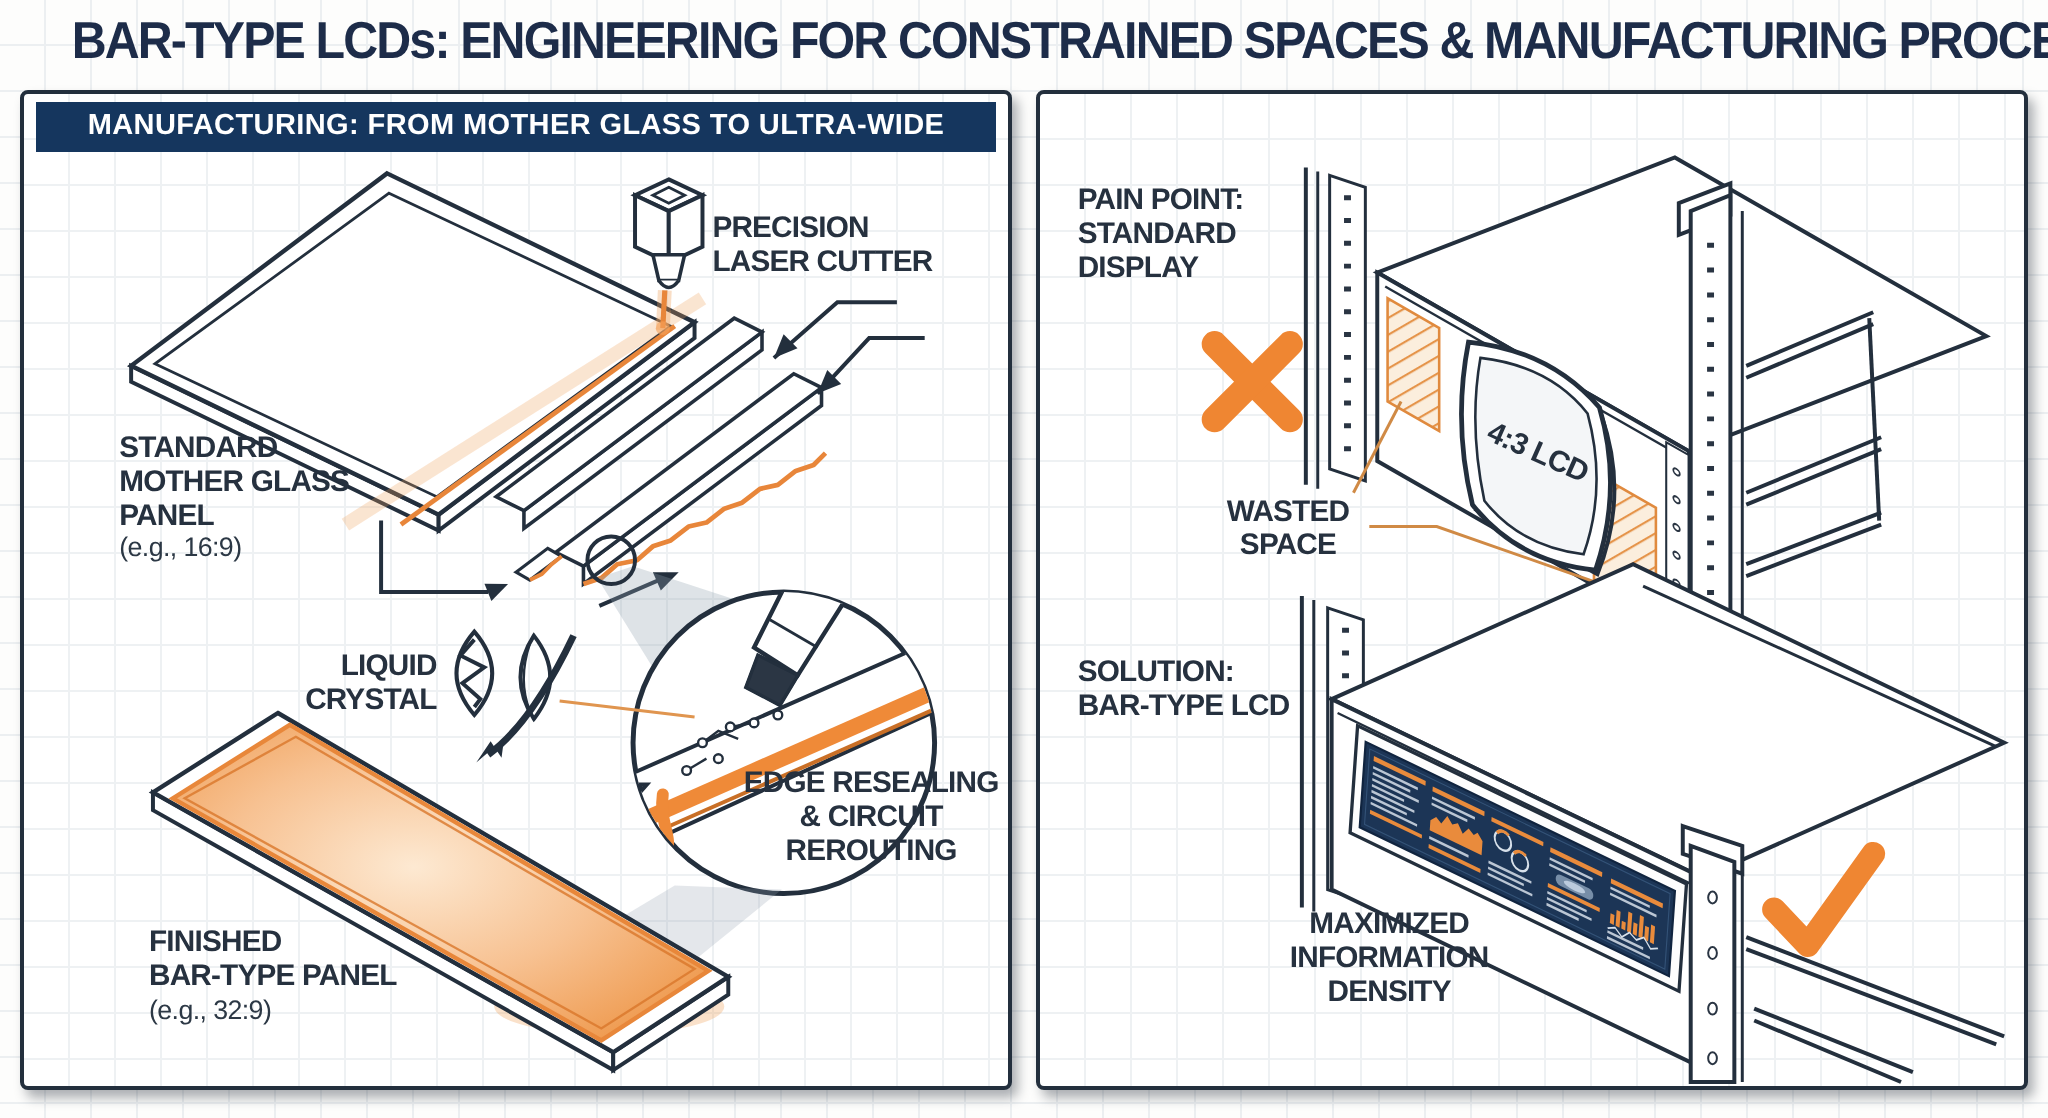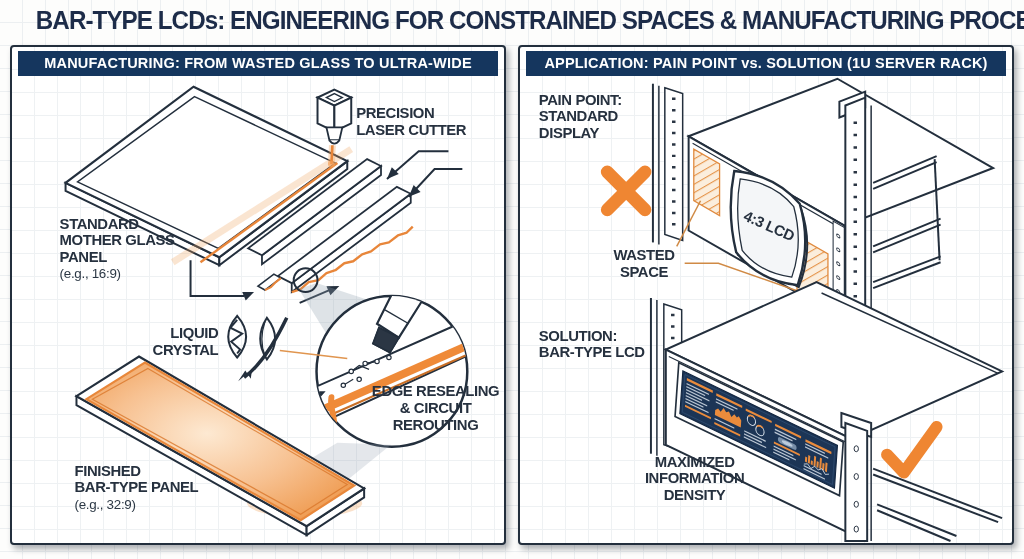--- a/index.html
+++ b/index.html
@@ -38,21 +38,21 @@
   .tc{text-anchor:middle;}
   .te{text-anchor:end;}
   .ink{stroke:#232f3d;fill:none;}
 </style>
 </head>
 <body>
 
 <div class="title">BAR-TYPE LCDs: ENGINEERING FOR CONSTRAINED SPACES &amp; MANUFACTURING PROCESS</div>
 
 <div class="panel" style="left:10px;top:45px;">
-  <div class="phead">MANUFACTURING: FROM WASTED GLASS TO ULTRA-WIDE</div>
+  <div class="phead">MANUFACTURING: FROM MOTHER GLASS TO ULTRA-WIDE</div>
   <svg width="492" height="496" viewBox="10 45 496 500">
     <defs>
       <radialGradient id="panelGlow" cx="45%" cy="45%" r="65%">
         <stop offset="0%" stop-color="#fde9d2"></stop>
         <stop offset="55%" stop-color="#f7c191"></stop>
         <stop offset="100%" stop-color="#ef9c52"></stop>
       </radialGradient>
       <clipPath id="magClip">
           <circle cx="393" cy="372" r="76"></circle>
         </clipPath>
@@ -182,21 +182,20 @@
     </g>
     <g>
       <text class="t" x="73" y="477">FINISHED</text>
       <text class="t" x="73" y="494">BAR-TYPE PANEL</text>
       <text class="ts" x="73" y="511">(e.g., 32:9)</text>
     </g>
   </svg>
 </div>
 
 <div class="panel" style="left:518px;top:45px;">
-  <div class="phead">APPLICATION: PAIN POINT vs. SOLUTION (1U SERVER RACK)</div>
   <svg width="492" height="496" viewBox="518 45 496 500">
     <defs>
       <pattern id="hatch" width="6" height="6" patternUnits="userSpaceOnUse" patternTransform="rotate(45)">
         <rect width="6" height="6" fill="#fbeedd"></rect>
         <line x1="0" y1="0" x2="0" y2="6" stroke="#e5944a" stroke-width="1.8"></line>
       </pattern>
     </defs>
 
     <g>
 

